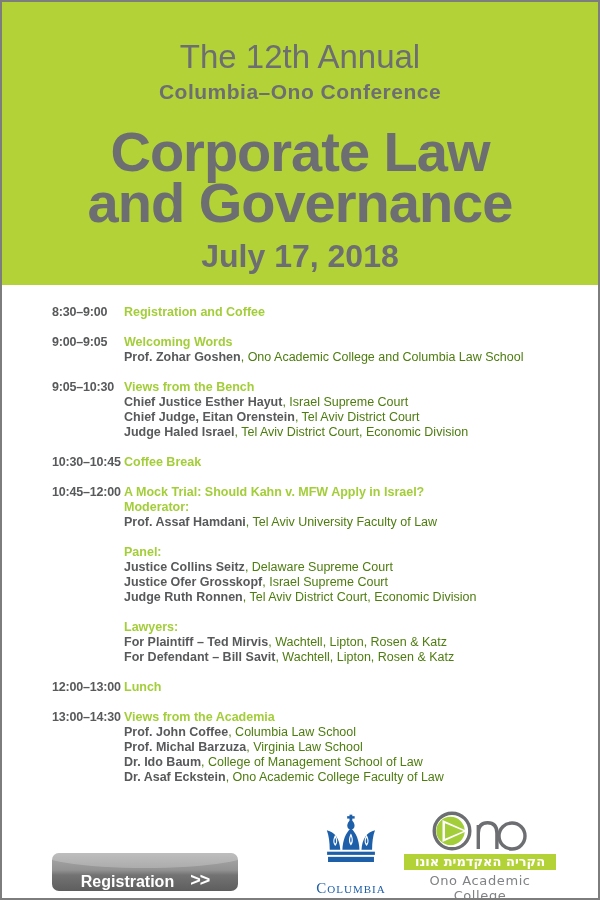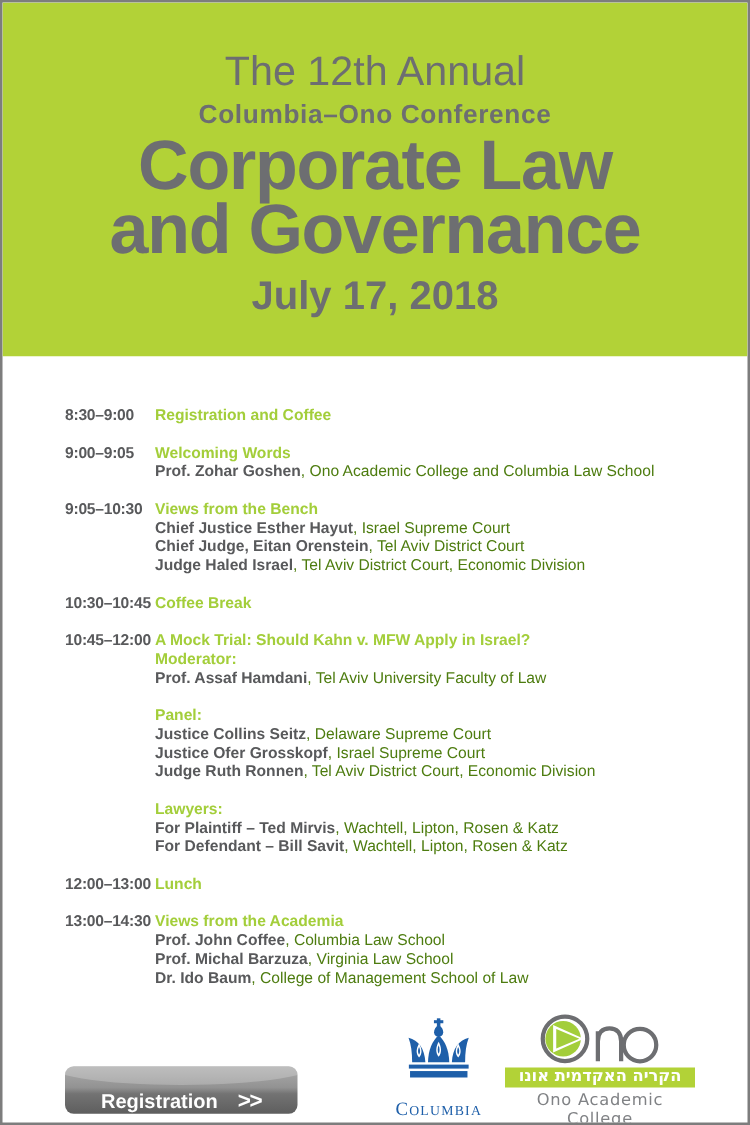--- a/index.html
+++ b/index.html
@@ -11,26 +11,26 @@
   }
 
   
   .hero {
     height:283px; background:#b2d237; color:#6d6e71;
     text-align:center; padding-top:35px;
   }
   .hero-annual { font-size:33px; line-height:40px; font-weight:normal; }
   .hero-conf   { font-size:21px; line-height:29px; font-weight:bold; letter-spacing:.5px; }
   .hero-title  { font-size:56px; line-height:51px; font-weight:bold; letter-spacing:-1px; }
-  .hero-title.first { margin-top:0; }
+  .hero-title.first { margin-top:20px; }
   .hero-date   { font-size:32px; line-height:38px; font-weight:bold; margin-top:9px; }
 
   
   .schedule {
-    padding:40px 18px 0 50px;
+    padding:20px 18px 0 50px;
     font-size:12.5px; line-height:15px; color:#6d6e71;
   }
   .session { display:flex; margin-bottom:15px; }
   .session:last-child { margin-bottom:0; }
   .time { flex:0 0 72px; font-weight:bold; color:#58595b; letter-spacing:-.2px; }
   .content { flex:1; }
   .stitle, .subhead { color:#a3ce3a; font-weight:bold; }
   .line .b { font-weight:bold; color:#58595b; }
   .line .r { color:#4d7c0f; }
   .block + .block { margin-top:15px; }
@@ -151,20 +151,21 @@
       </div>
     </div>
 
     <div class="session">
       <div class="time">13:00–14:30</div>
       <div class="content">
         <div class="stitle">Views from the Academia</div>
         <div class="line"><span class="b">Prof. John Coffee</span><span class="r">, Columbia Law School</span></div>
         <div class="line"><span class="b">Prof. Michal Barzuza</span><span class="r">, Virginia Law School</span></div>
         <div class="line"><span class="b">Dr. Ido Baum</span><span class="r">, College of Management School of Law</span></div>
+        <div class="line"><span class="b">Dr. Asaf Eckstein</span><span class="r">, Ono Academic College Faculty of Law</span></div>
       </div>
     </div>
 
   </div>
 
   <button class="reg-btn">
     <span class="lbl">Registration</span>
     <span class="arrows">&gt;&gt;</span>
   </button>
 

